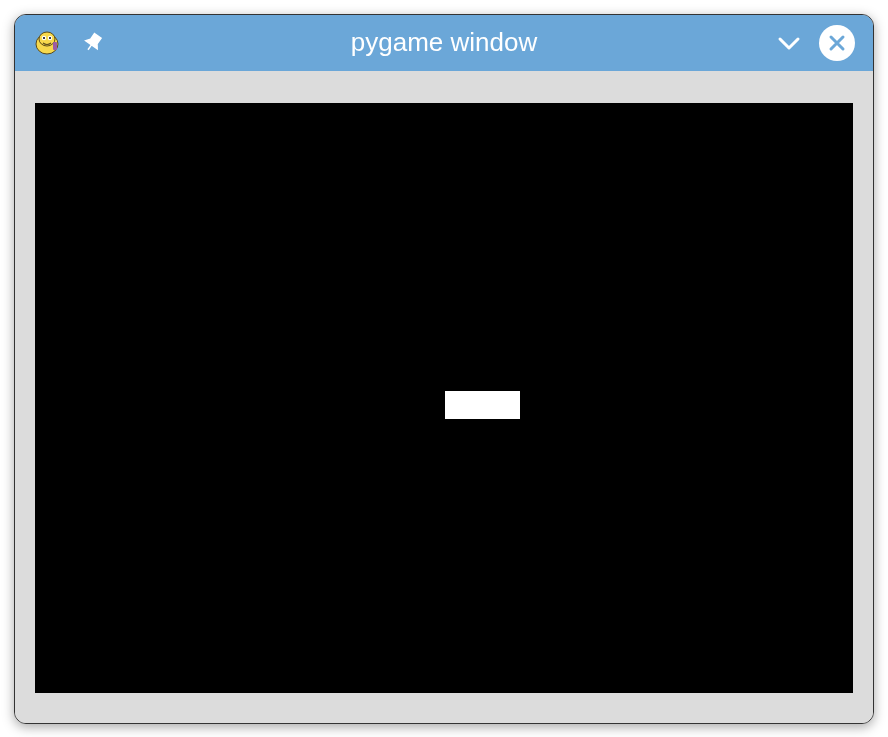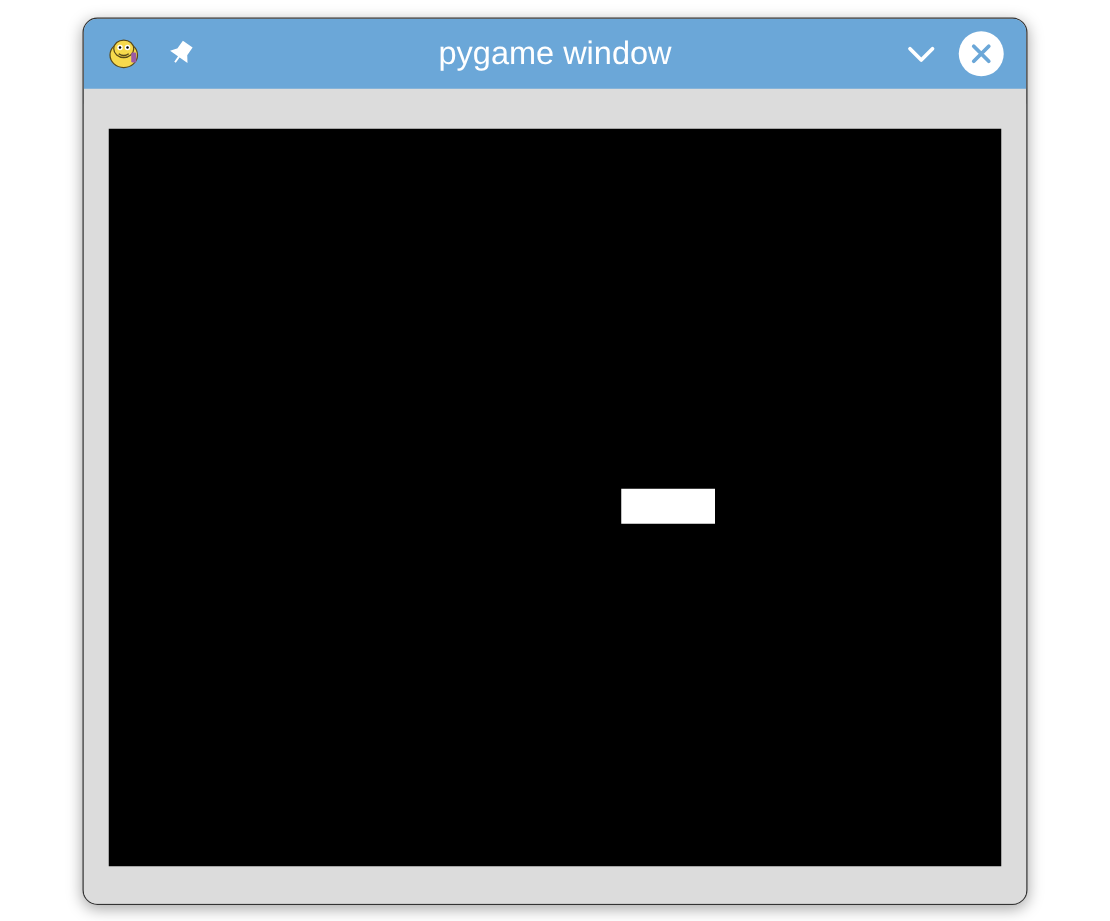--- a/index.html
+++ b/index.html
@@ -10,21 +10,21 @@
     body {
       width: 888px;
       height: 737px;
       background: #ffffff;
       font-family: sans-serif;
       display: flex;
       align-items: center;
       justify-content: center;
     }
     .window {
-      width: 756px;
+      width: 860px;
       height: 710px;
       background: #dcdcdc;
       border-radius: 12px;
       box-shadow: 0 3px 12px rgba(0,0,0,0.35);
       overflow: hidden;
       display: flex;
       flex-direction: column;
       border: 1px solid #333;
       gap: 12px;
     }

